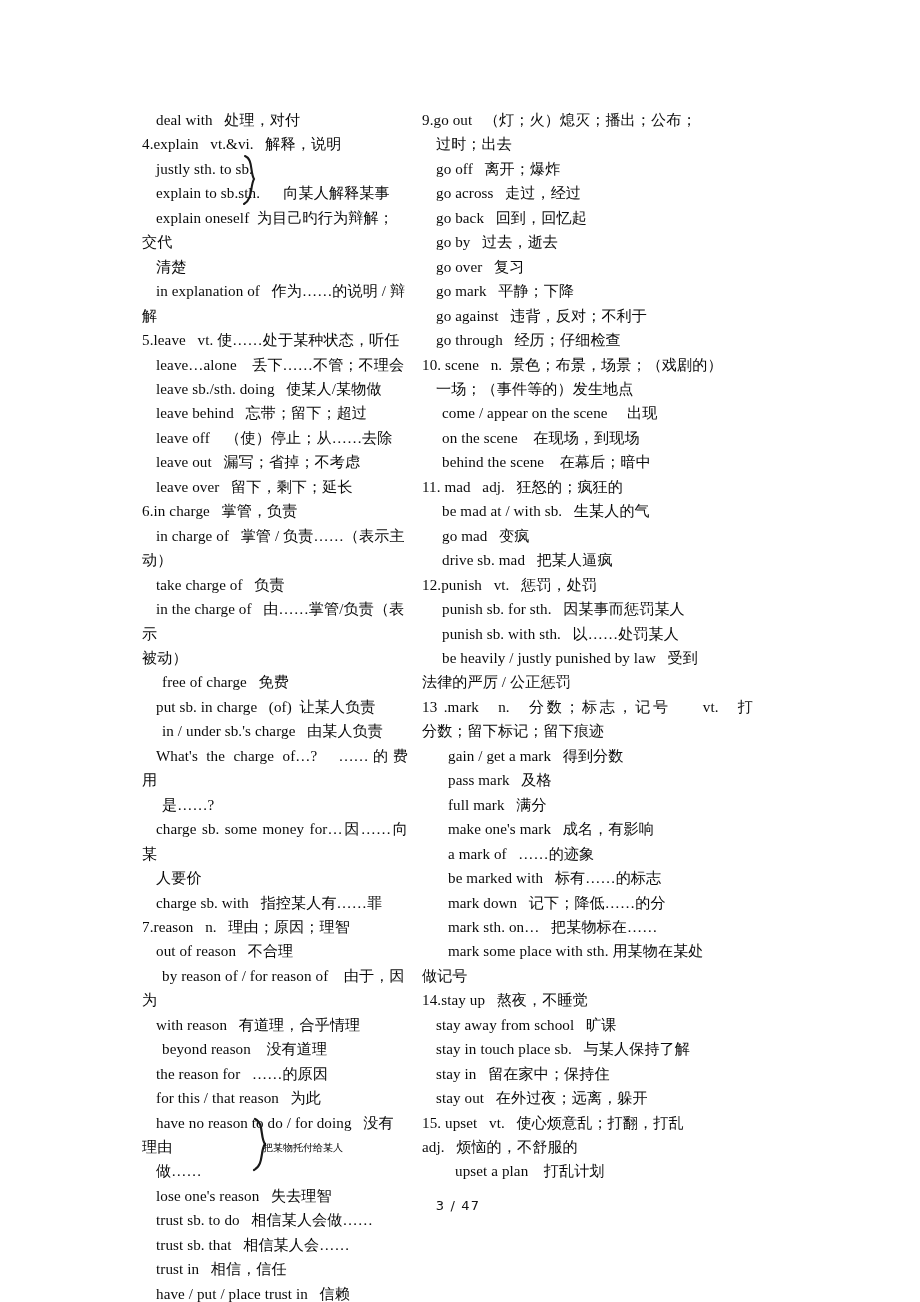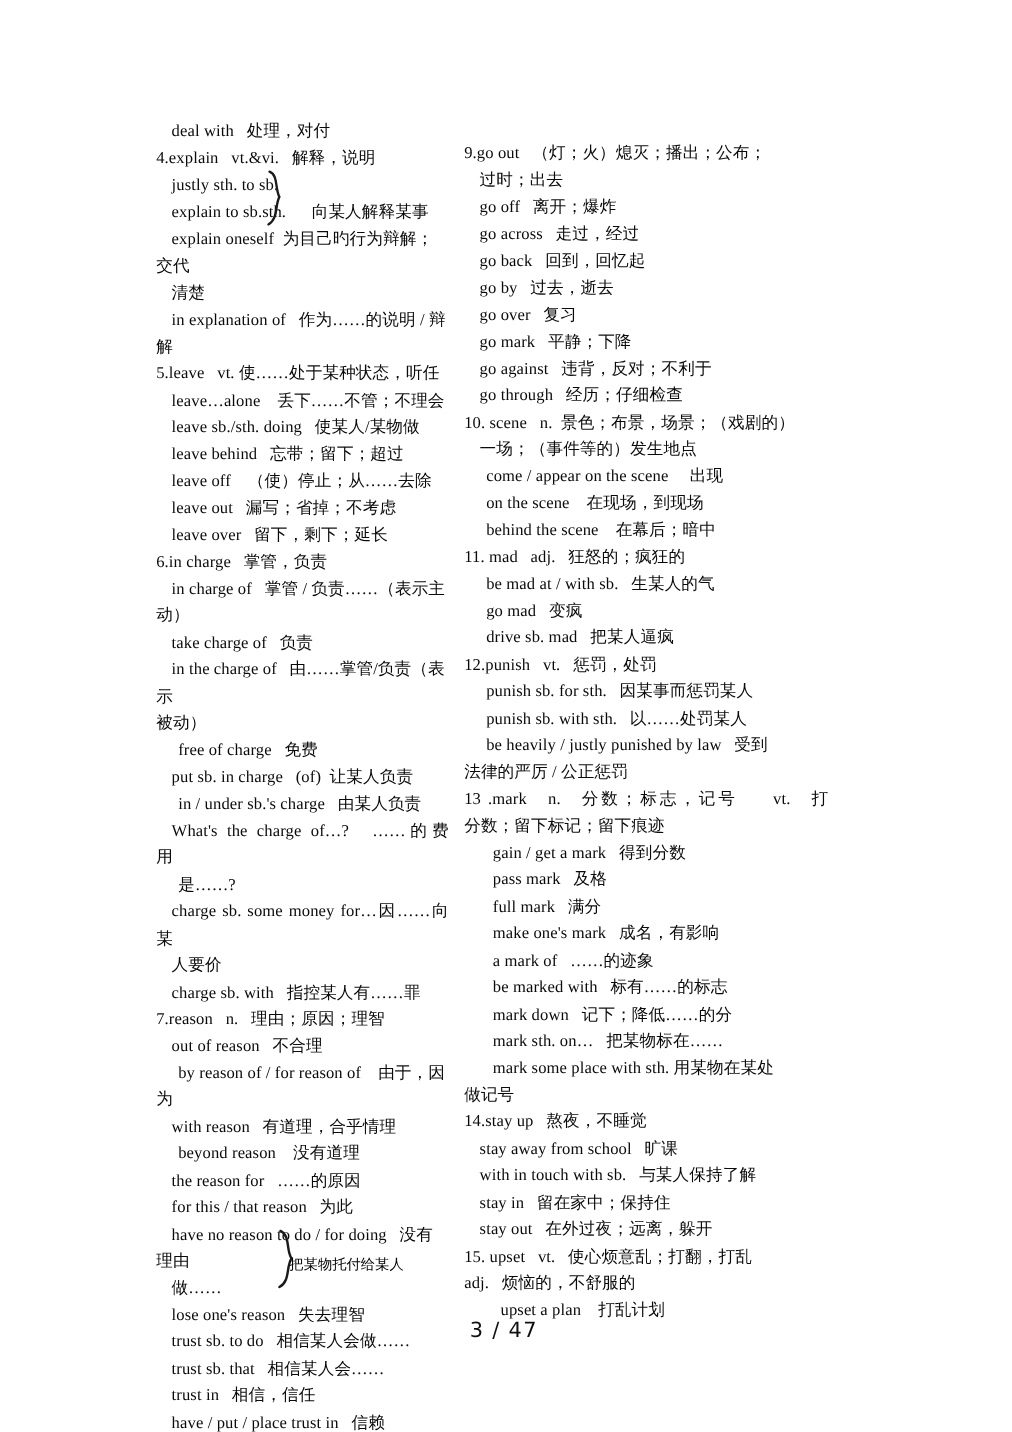--- a/index.html
+++ b/index.html
@@ -35,21 +35,20 @@
   }
   .col-left {
     width: 465px;
     padding-left: 142px;
     padding-right: 8px;
   }
   .col-right {
     width: 455px;
     padding-left: 6px;
     padding-right: 57px;
-    margin-top: 20px;
   }
   .line {
     font-size: 15.1px;
     line-height: 24.45px;
     white-space: pre-wrap;
     letter-spacing: 0.1px;
     color: #0a0a0a;
     min-height: 24.45px;
   }
   
@@ -60,39 +59,39 @@
   .i4  { text-indent: 33px; }
   .hang { text-indent: 0; }
 
   
   .just {
     text-align: justify;
     text-align-last: justify;
   }
 
   .small-note {
-    font-size: 13px;
+    font-size: 10px;
     font-family: "DejaVu Sans", "Liberation Sans", sans-serif;
   }
 
   
   .brace {
     position: absolute;
     pointer-events: none;
   }
   .brace svg { display: block; }
 
   .footer {
     position: absolute;
     left: 0;
     right: 4px;
     top: 1198px;
     text-align: center;
     font-family: "DejaVu Sans", "Liberation Sans", sans-serif;
-    font-size: 19px;
+    font-size: 13px;
     letter-spacing: 1.2px;
     color: #111;
   }
 </style>
 </head>
 <body>
 
 <div class="page">
 
   <div class="columns">
@@ -184,21 +183,21 @@
           <div class="line i3">full mark   满分</div>
           <div class="line i3">make one's mark   成名，有影响</div>
           <div class="line i3">a mark of   ……的迹象</div>
           <div class="line i3">be marked with   标有……的标志</div>
           <div class="line i3">mark down   记下；降低……的分</div>
           <div class="line i3">mark sth. on…   把某物标在……</div>
           <div class="line i3">mark some place with sth. 用某物在某处</div>
           <div class="line hang">做记号</div>
           <div class="line i0">14.stay up   熬夜，不睡觉</div>
           <div class="line i1">stay away from school   旷课</div>
-          <div class="line i1">with in touch with sb.   与某人保持了解</div>
+          <div class="line i1">stay in touch place sb.   与某人保持了解</div>
           <div class="line i1">stay in   留在家中；保持住</div>
           <div class="line i1">stay out   在外过夜；远离，躲开</div>
           <div class="line i0">15. upset   vt.   使心烦意乱；打翻，打乱</div>
           <div class="line hang">adj.   烦恼的，不舒服的</div>
           <div class="line i4">upset a plan    打乱计划</div>
         </div>
     </div>
 
   </div>
 

